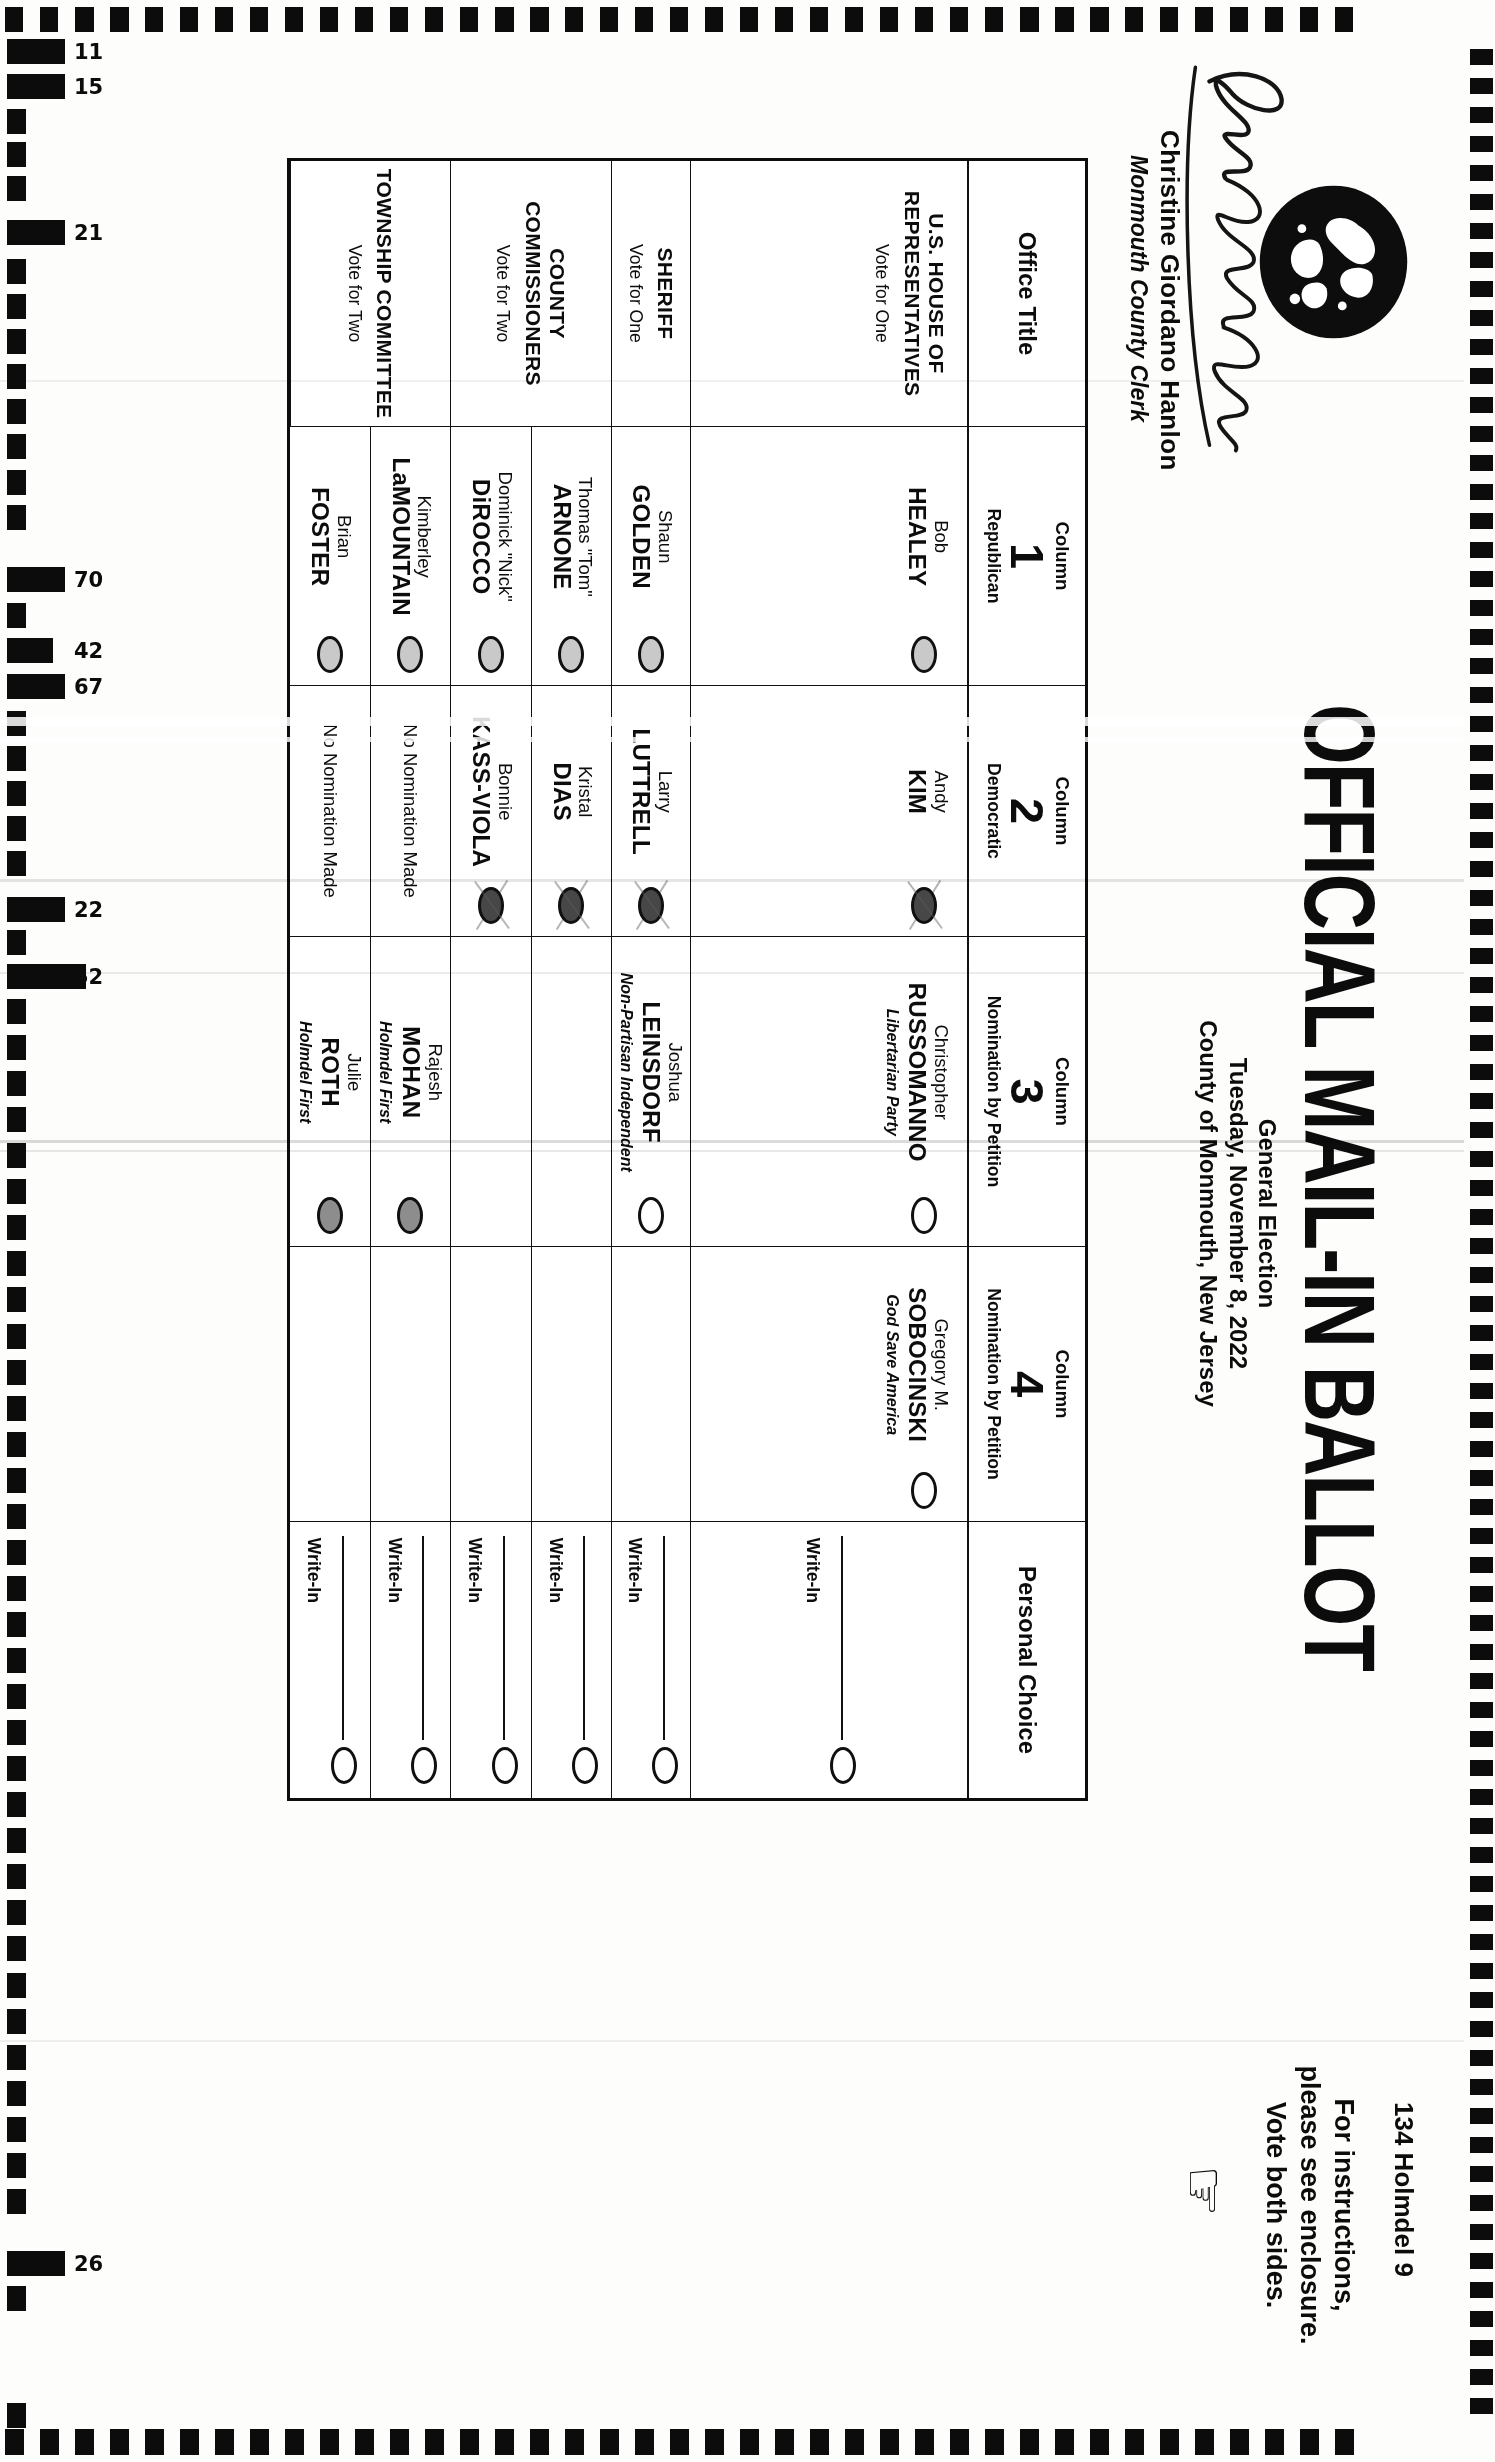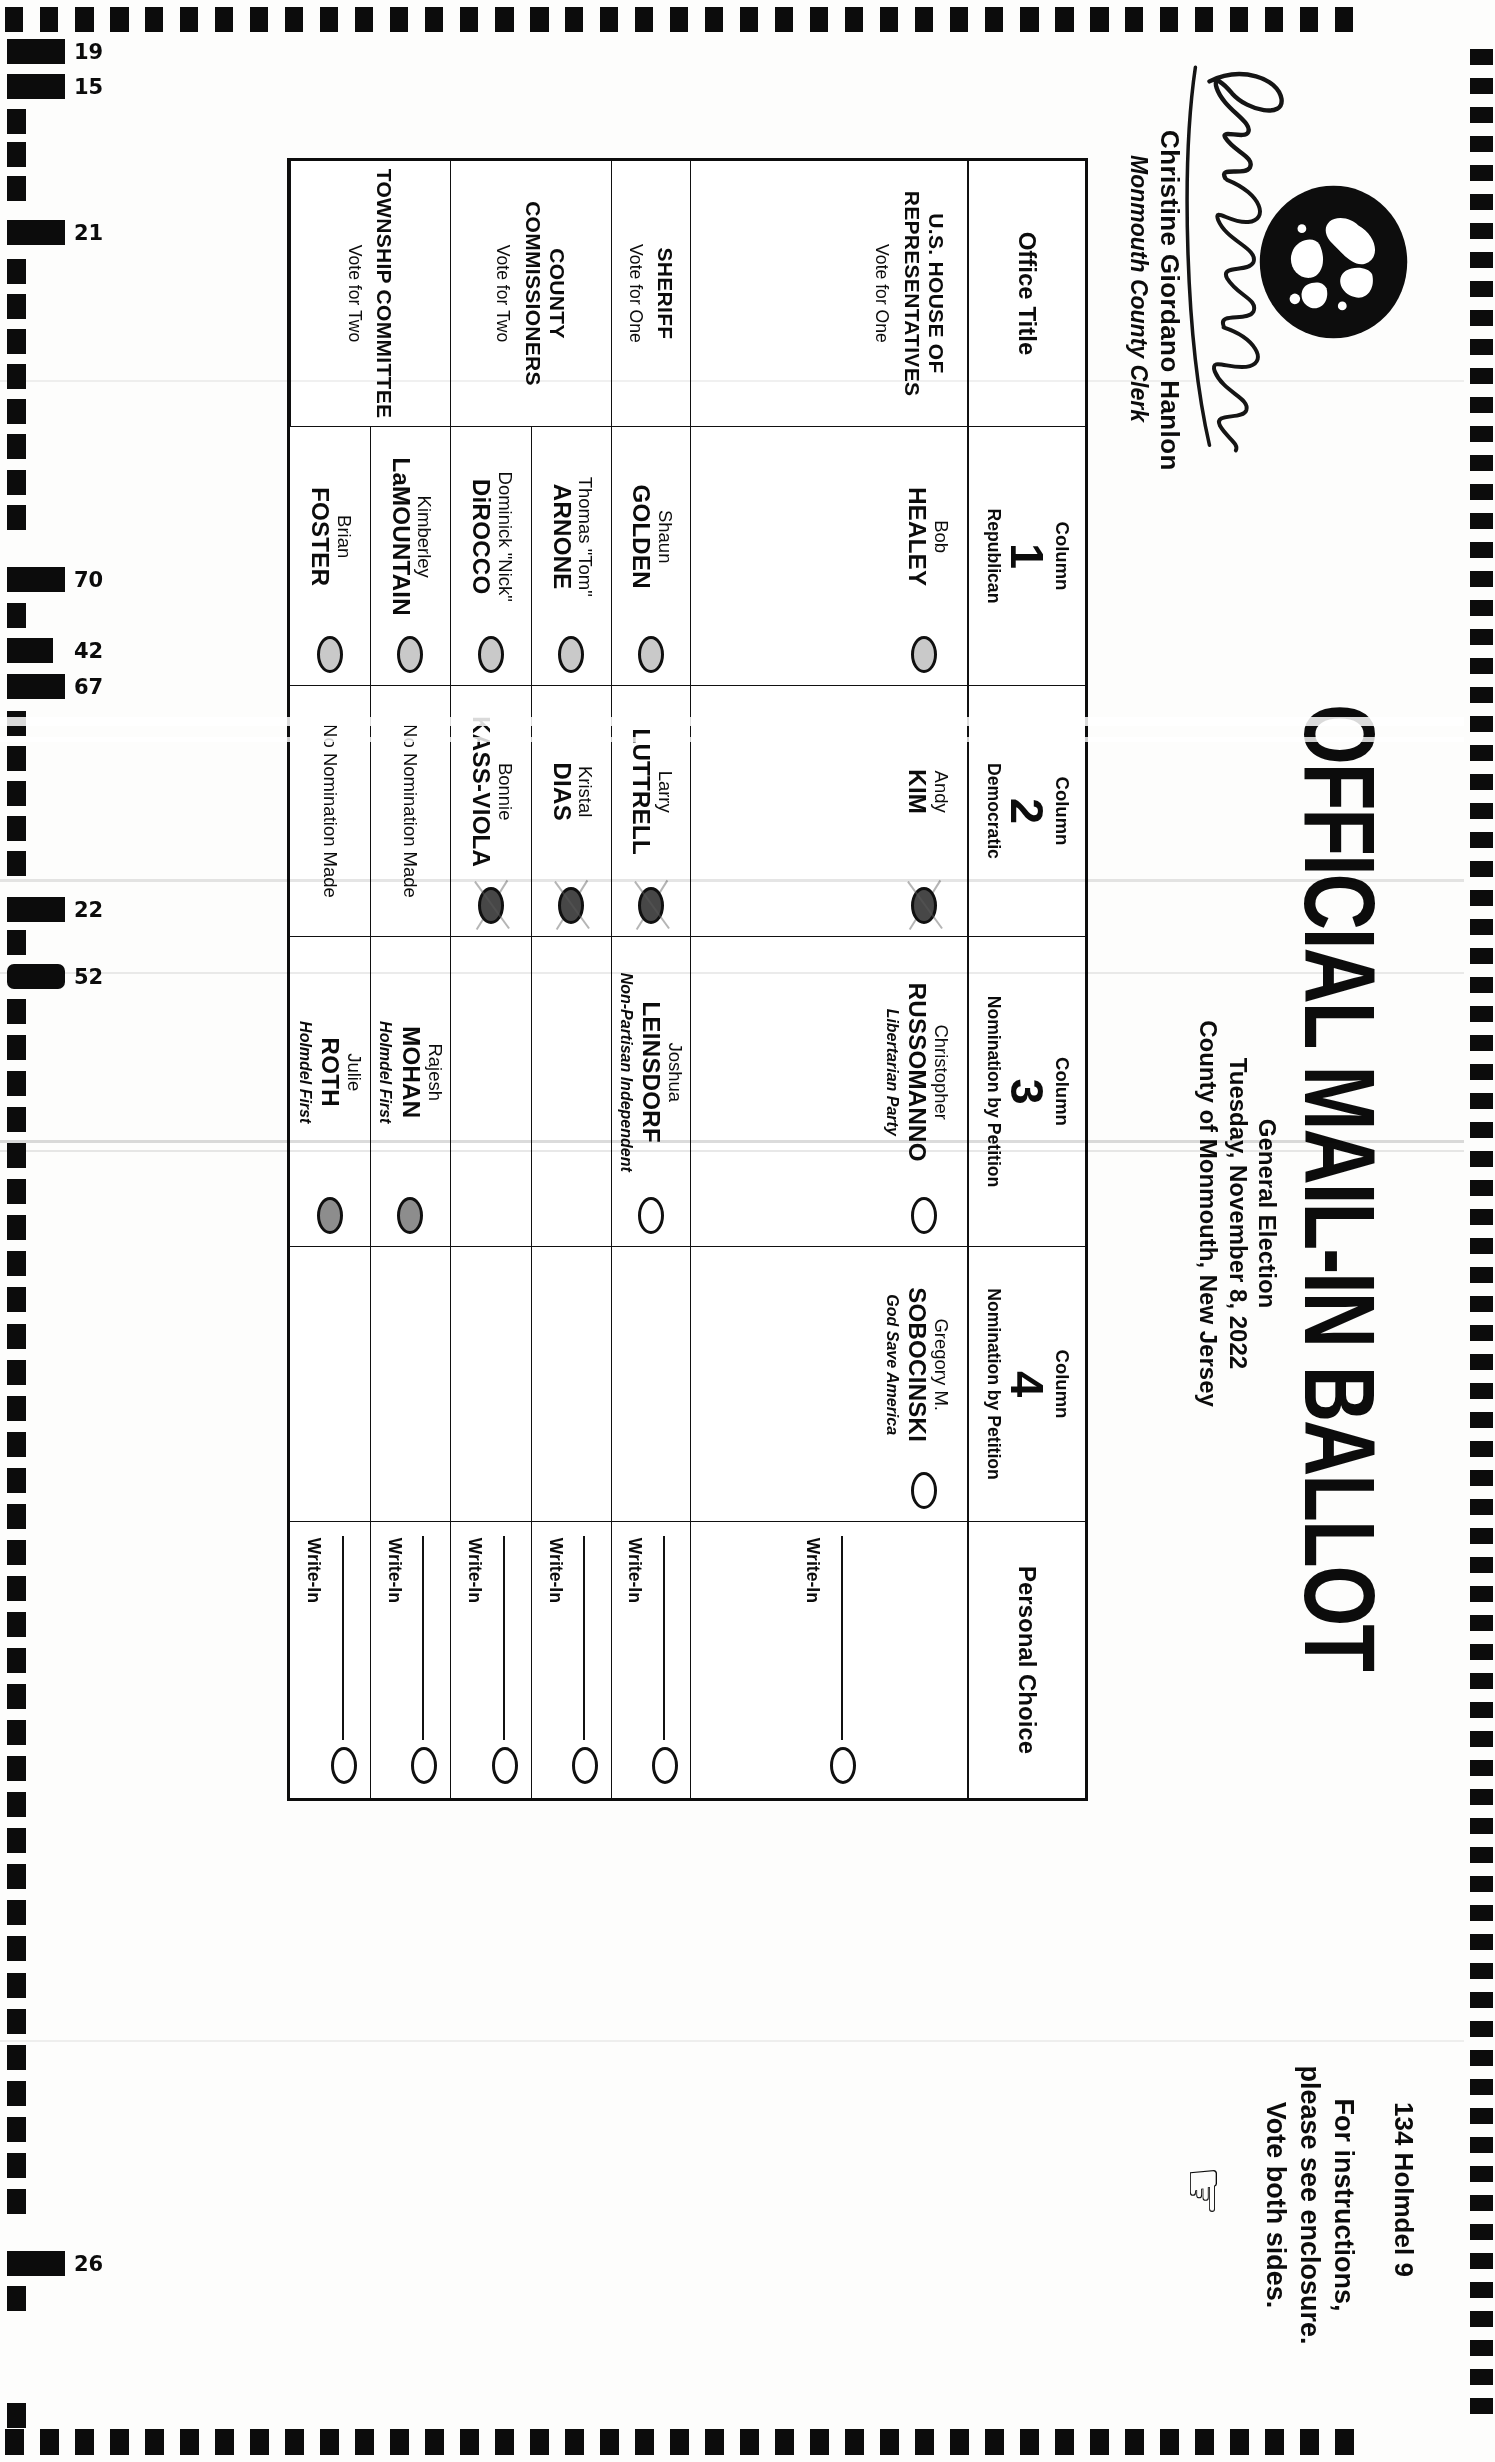--- a/index.html
+++ b/index.html
@@ -376,21 +376,21 @@
       <div class="wlabel">Write-In</div>
     </div>
   </div>
 </div>
 
 <div class="top-marks"></div>
 <div class="bottom-marks"></div>
 <div class="right-marks"></div>
 <div class="left-marks">
     <div class="lmark" style="top: 39px; width: 58px;">
-      <span class="bar-label">19</span>
+      <span class="bar-label">11</span>
     </div>
     <div class="lmark" style="top: 74px; width: 58px;">
       <span class="bar-label">15</span>
     </div>
     <div class="lmark" style="top: 109px; width: 19.3px;"></div>
     <div class="lmark" style="top: 142px; width: 19.3px;"></div>
     <div class="lmark" style="top: 176px; width: 19.3px;"></div>
     <div class="lmark" style="top: 220px; width: 58px;">
       <span class="bar-label">21</span>
     </div>
@@ -414,21 +414,21 @@
     </div>
     <div class="lmark" style="top: 711px; width: 19.3px;"></div>
     <div class="lmark" style="top: 746px; width: 19.3px;"></div>
     <div class="lmark" style="top: 781px; width: 19.3px;"></div>
     <div class="lmark" style="top: 816px; width: 19.3px;"></div>
     <div class="lmark" style="top: 851px; width: 19.3px;"></div>
     <div class="lmark" style="top: 897px; width: 58px;">
       <span class="bar-label">22</span>
     </div>
     <div class="lmark" style="top: 930px; width: 19.3px;"></div>
-    <div class="lmark" style="top: 964px; width: 58px; border-radius: 7px;">
+    <div class="lmark" style="top: 964px; width: 79px;">
       <span class="bar-label">52</span>
     </div>
     <div class="lmark" style="top: 999px; width: 19.3px;"></div>
     <div class="lmark" style="top: 1035px; width: 19.3px;"></div>
     <div class="lmark" style="top: 1071px; width: 19.3px;"></div>
     <div class="lmark" style="top: 1107px; width: 19.3px;"></div>
     <div class="lmark" style="top: 1143px; width: 19.3px;"></div>
     <div class="lmark" style="top: 1179px; width: 19.3px;"></div>
     <div class="lmark" style="top: 1215px; width: 19.3px;"></div>
     <div class="lmark" style="top: 1251px; width: 19.3px;"></div>

